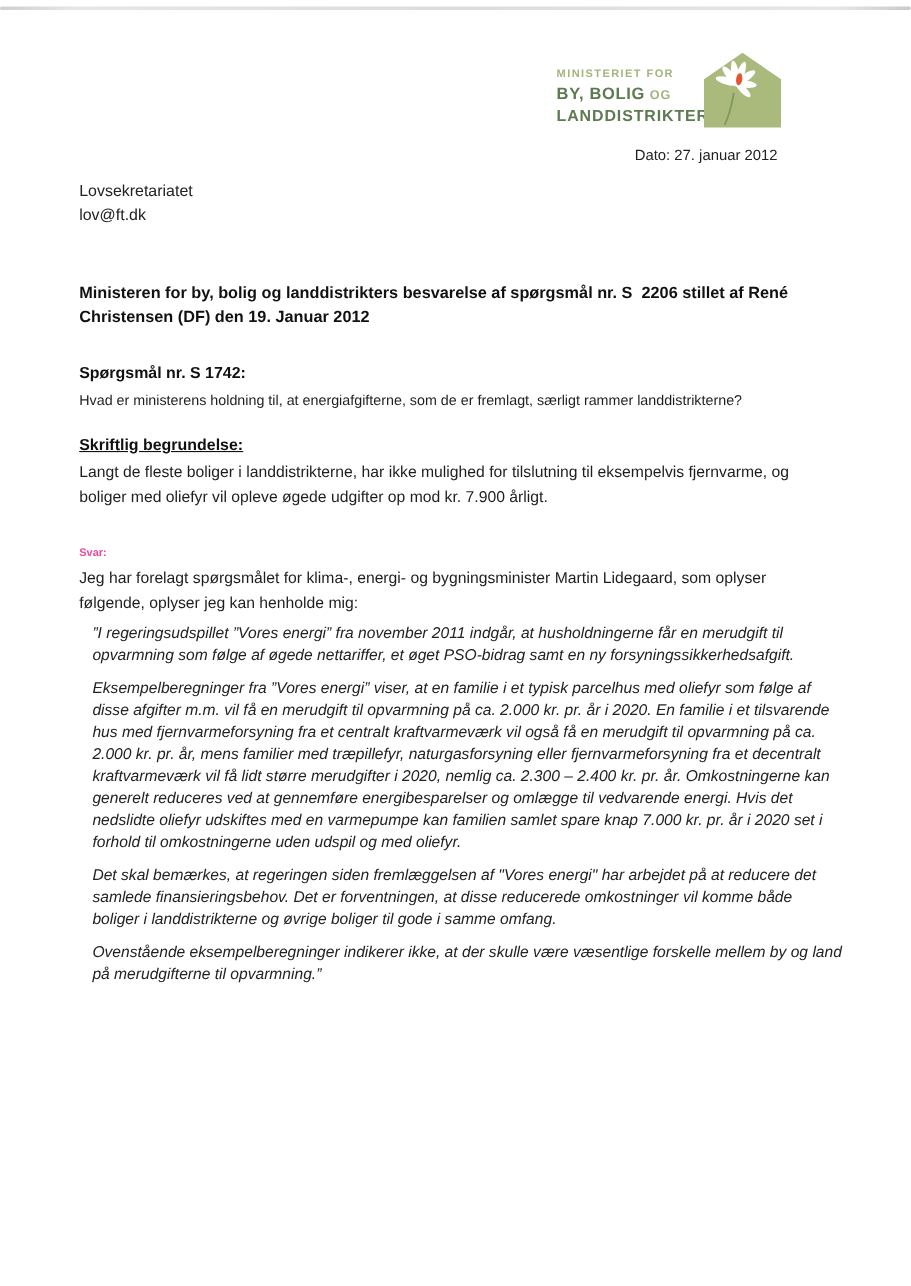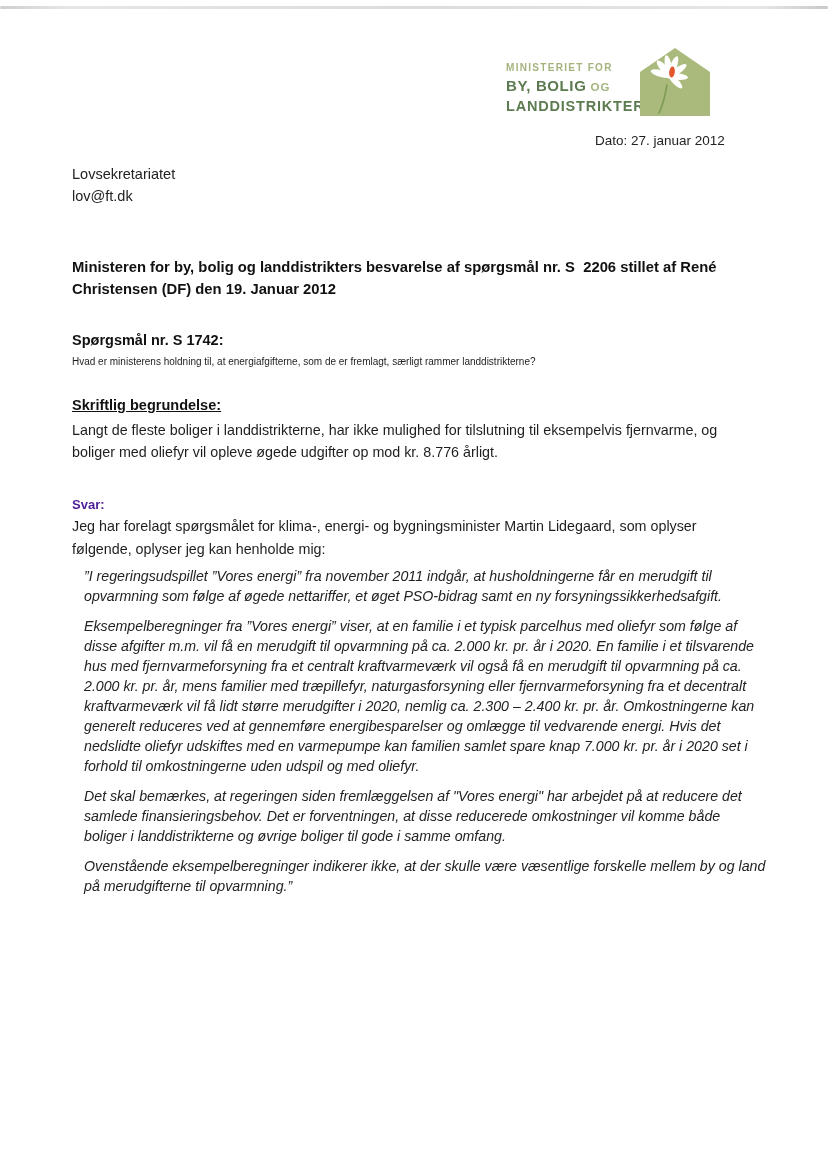--- a/index.html
+++ b/index.html
@@ -17,33 +17,33 @@
     border-radius:2px;}
 
   
   .logo-text{left:506px;top:63px;line-height:1;}
   .lt1{font-size:10px;font-weight:700;letter-spacing:1.3px;color:#a4b47e;margin-bottom:5px;}
   .lt2{font-size:15px;font-weight:700;letter-spacing:.6px;color:#5d7b50;margin-bottom:5px;}
   .lt2 .og{font-size:11.5px;font-weight:700;color:#a4b47e;white-space:pre;letter-spacing:1px;}
   .lt3{font-size:14.5px;font-weight:700;letter-spacing:.8px;color:#5d7b50;}
   .house{left:639px;top:47px;}
 
-  .date-line{left:595px;top:133px;font-size:13.5px;color:#222;}
+  .date-line{left:577px;top:133px;font-size:13.5px;color:#222;}
 
   .recipient{left:72px;top:163px;font-size:14.5px;line-height:22px;color:#222;}
 
   .letter-title{left:72px;top:256px;font-size:14.8px;font-weight:700;line-height:22px;color:#111;}
 
   .q-heading{left:72px;top:332px;font-size:14.5px;font-weight:700;color:#111;}
-  .q-body{left:72px;top:356px;font-size:10px;color:#1e1e1e;}
+  .q-body{left:72px;top:356px;font-size:13px;color:#1e1e1e;}
 
   .j-heading{left:72px;top:397px;font-size:14.5px;font-weight:700;text-decoration:underline;color:#111;}
   .j-body{left:72px;top:419px;font-size:14.3px;line-height:22px;color:#1e1e1e;}
 
-  .svar-heading{left:72px;top:497px;font-size:13px;font-weight:700;color:#4c1d95;}
+  .svar-heading{left:72px;top:497px;font-size:10px;font-weight:700;color:#ec4899;}
   .answer-intro{left:72px;top:515px;font-size:14.3px;line-height:23px;color:#1e1e1e;}
 
   .quote-block{left:72px;top:566px;font-style:italic;font-size:14.2px;line-height:20px;color:#222;}
   .quote-block .qp{margin:0 0 10px 12px;}
 
   .salutation{left:355px;top:927px;font-size:14.5px;color:#222;}
   .signature{left:295px;top:946px;}
   .signatory{left:358px;top:1004px;font-size:14.5px;color:#222;}
 </style>
 </head>
@@ -85,21 +85,21 @@
       <div class="ln">Ministeren for by, bolig og landdistrikters besvarelse af spørgsmål nr. S  2206 stillet af René</div>
       <div class="ln">Christensen (DF) den 19. Januar 2012</div>
     </div>
 
   <div class="abs q-heading">Spørgsmål nr. S 1742:</div>
   <div class="abs q-body ln">Hvad er ministerens holdning til, at energiafgifterne, som de er fremlagt, særligt rammer landdistrikterne?</div>
 
   <div class="abs j-heading">Skriftlig begrundelse:</div>
   <div class="abs j-body">
       <div class="ln">Langt de fleste boliger i landdistrikterne, har ikke mulighed for tilslutning til eksempelvis fjernvarme, og</div>
-      <div class="ln">boliger med oliefyr vil opleve øgede udgifter op mod kr. 8.776 årligt.</div>
+      <div class="ln">boliger med oliefyr vil opleve øgede udgifter op mod kr. 7.900 årligt.</div>
     </div>
 
   <div class="abs svar-heading">Svar:</div>
   <div class="abs answer-intro">
       <div class="ln">Jeg har forelagt spørgsmålet for klima-, energi- og bygningsminister Martin Lidegaard, som oplyser</div>
       <div class="ln">følgende, oplyser jeg kan henholde mig:</div>
     </div>
 
   <div class="abs quote-block">
     <div class="qp">

